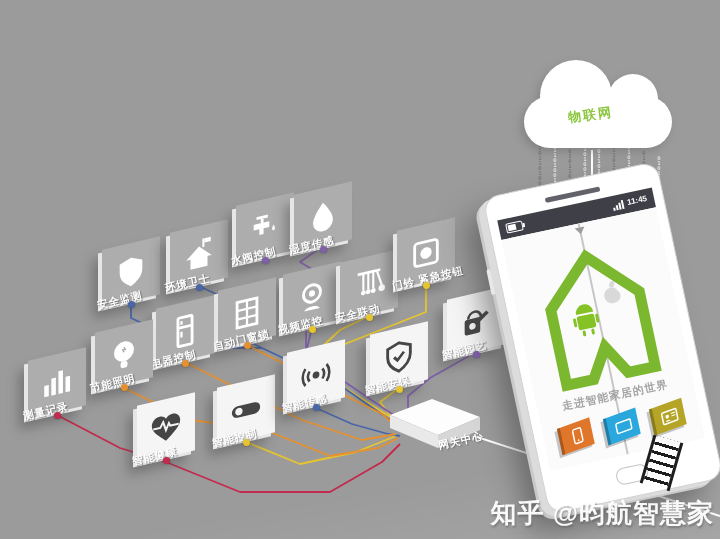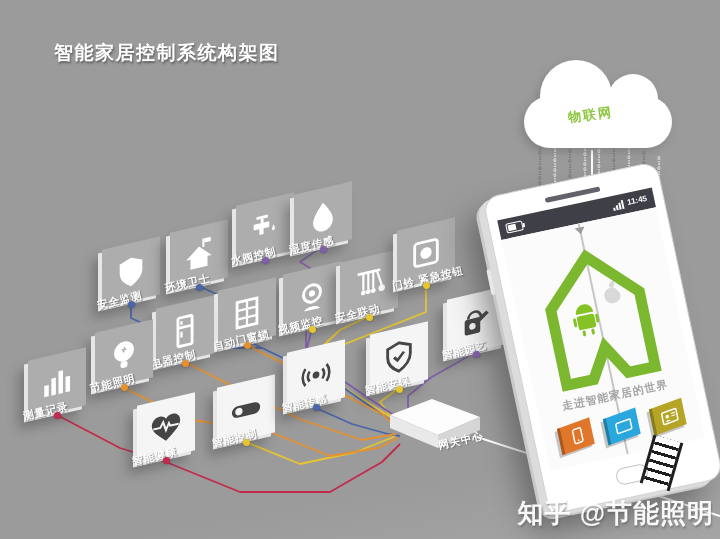--- a/index.html
+++ b/index.html
@@ -75,21 +75,20 @@
   
   .watermark{position:absolute;right:6px;bottom:8px;font-size:26px;font-weight:bold;color:rgba(255,255,255,.95);
              letter-spacing:1px;text-shadow:1px 2px 2px rgba(90,90,90,.5);z-index:10;}
 </style>
 </head>
 <body>
 
 <div class="canvas">
   <div class="floor"></div>
 
-  <div class="title">智能家居控制系统构架图</div>
 
   <svg id="lines" width="720" height="539" viewBox="0 0 720 539">
     <g fill="none" stroke-width="1.8" stroke-linejoin="round">
       <polyline stroke="#e6c52e" points="426,288 426,312 350,342 310,358 340,385 392,418 404,430"></polyline>
       <polyline stroke="#e6c52e" points="369,316 340,330 310,358"></polyline>
       <polyline stroke="#e6c52e" points="399,388 380,402 392,418 406,432"></polyline>
       <polyline stroke="#e6c52e" points="246,442 300,464 356,452 396,436"></polyline>
       <polyline stroke="#7e5fa8" points="323,246 300,262 340,286 306,304 306,352 342,380 392,414 404,426"></polyline>
       <polyline stroke="#7e5fa8" points="312,328 306,352"></polyline>
       <polyline stroke="#7e5fa8" points="476,352 430,378 408,396 408,428"></polyline>
@@ -396,14 +395,14 @@
           </div>
         </div>
     </div>
     <div class="chin">
       <div class="homebtn"></div>
     </div>
   </div>
 
   <div class="ladder"></div>
 
-  <div class="watermark">知乎 @节能照明</div>
+  <div class="watermark">知乎 @昀航智慧家</div>
 </div>
 
 </body></html>

